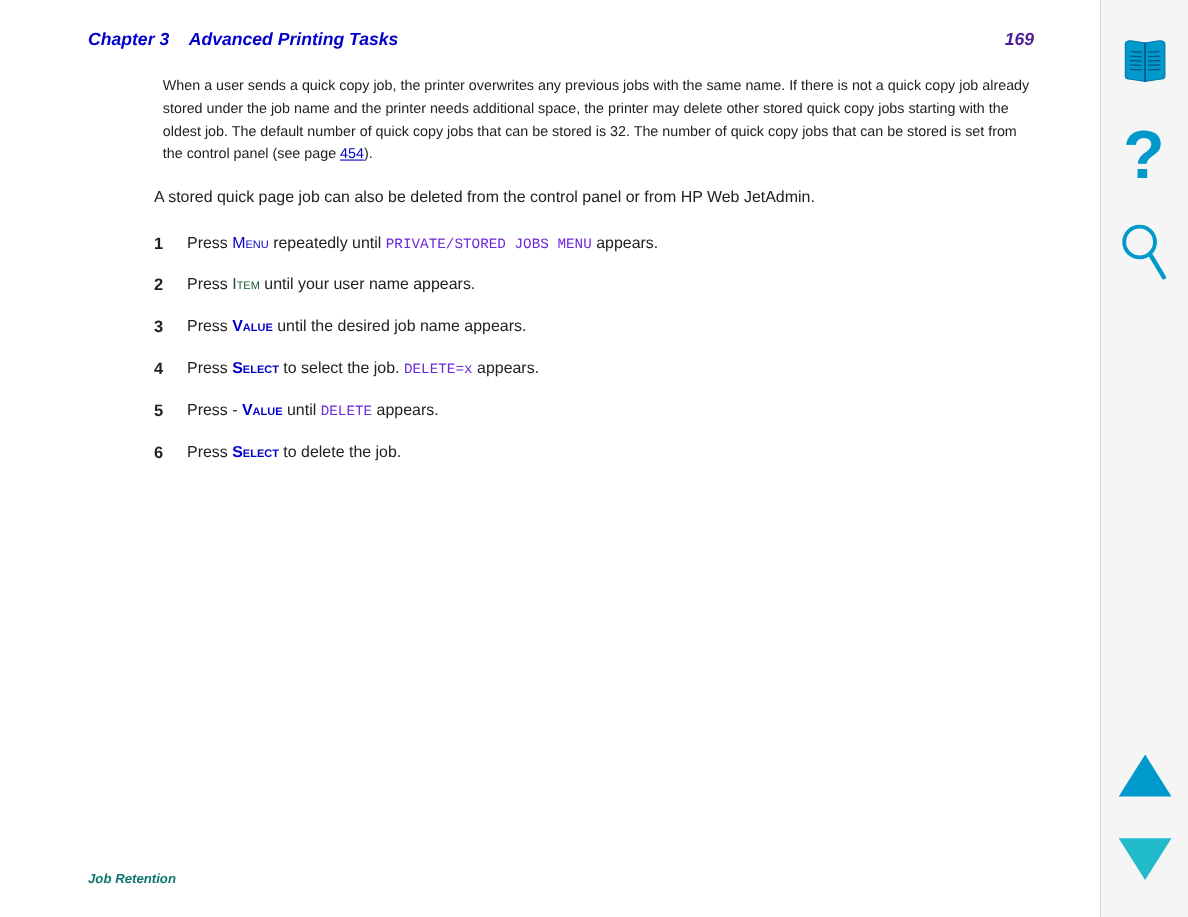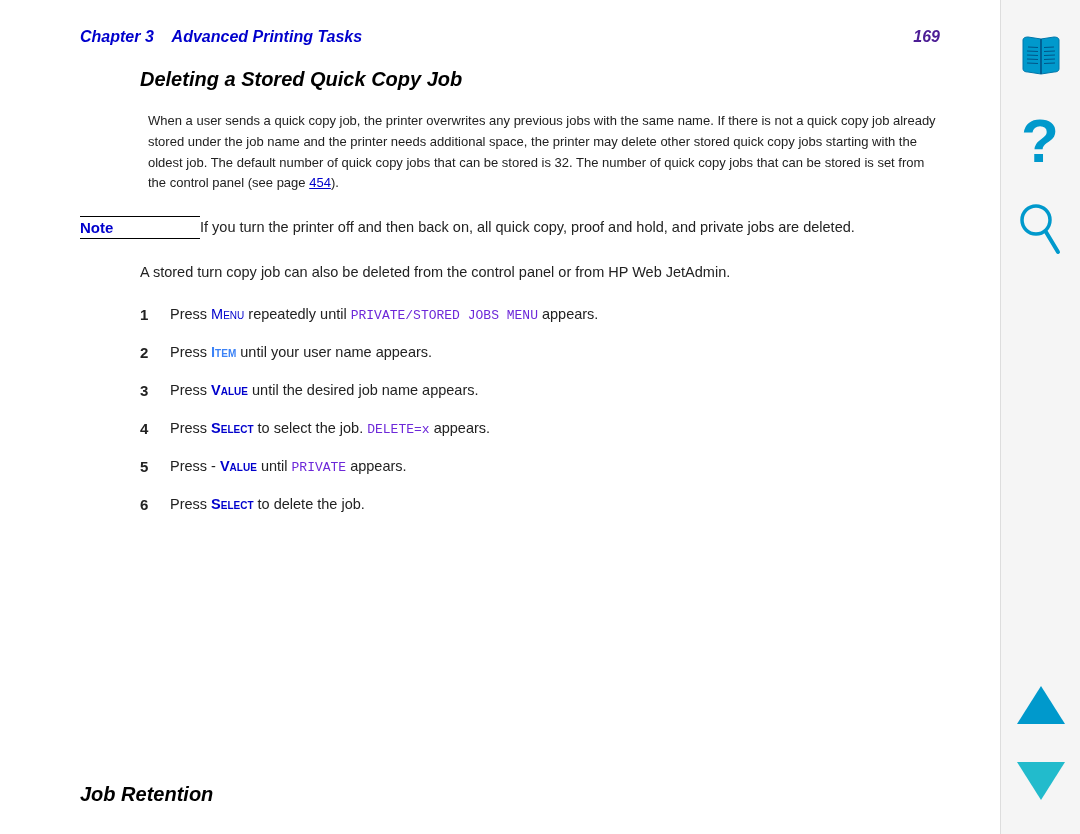--- a/index.html
+++ b/index.html
@@ -140,22 +140,22 @@
       font-size: 13px;
       color: #6d28d9;
     }
 
     .footer-label {
       position: absolute;
       bottom: 28px;
       left: 80px;
       font-style: italic;
       font-weight: bold;
-      color: #000000;
-      font-size: 20px;
+      color: #0f766e;
+      font-size: 12px;
     }
 
     
     .sidebar {
       width: 80px;
       background: #f5f5f5;
       display: flex;
       flex-direction: column;
       align-items: center;
       padding-top: 30px;
@@ -206,69 +206,62 @@
 <div class="page-container">
   <div class="main-content">
 
     <div class="header">
       <span class="header-left">
         <span>Chapter 3</span>&nbsp;&nbsp;&nbsp;&nbsp;<span>Advanced Printing Tasks</span>
       </span>
       <span class="header-right">169</span>
     </div>
 
-    <div class="page-title">Deleting a Stored Quick Copy Job</div>
 
     <div class="body-text">
       <span>When a user sends a quick copy job, the printer overwrites any previous jobs with the same name. If there is not a quick copy job already stored under the job name and the printer needs additional space, the printer may delete other stored quick copy jobs starting with the oldest job. The default number of quick copy jobs that can be stored is 32. The number of quick copy jobs that can be stored is set from the control panel (see page </span><a href="#">454</a><span>).</span>
     </div>
 
-    <div class="note-section">
-      <div class="note-label-col">
-        <span class="note-label">Note</span>
-      </div>
-      <div class="note-text">If you turn the printer off and then back on, all quick copy, proof and hold, and private jobs are deleted.</div>
-    </div>
-
-    <div class="stored-text">A stored turn copy job can also be deleted from the control panel or from HP Web JetAdmin.</div>
+
+    <div class="stored-text">A stored quick page job can also be deleted from the control panel or from HP Web JetAdmin.</div>
 
     <ol class="steps-list">
 
       <li class="step-item">
         <span class="step-number">1</span>
         <span class="step-text">
           Press <span class="small-caps" style="font-variant: small-caps; color: rgb(0, 0, 204); font-weight: normal;">Menu</span> repeatedly until <code>PRIVATE/STORED JOBS MENU</code> appears.
         </span>
       </li>
 
       <li class="step-item">
         <span class="step-number">2</span>
         <span class="step-text">
-          Press <span class="small-caps" style="font-variant: small-caps; color: #3b82f6; font-weight: bold;">Item</span> until your user name appears.
+          Press <span class="small-caps" style="font-variant: small-caps; color: #14532d; font-weight: normal;">Item</span> until your user name appears.
         </span>
       </li>
 
       <li class="step-item">
         <span class="step-number">3</span>
         <span class="step-text">
           Press <span class="small-caps" style="font-variant: small-caps; color: rgb(0, 0, 204); font-weight: bold;">Value</span> until the desired job name appears.
         </span>
       </li>
 
       <li class="step-item">
         <span class="step-number">4</span>
         <span class="step-text">
           Press <span class="small-caps" style="font-variant: small-caps; color: rgb(0, 0, 204); font-weight: bold;">Select</span> to select the job. <code>DELETE=x</code> appears.
         </span>
       </li>
 
       <li class="step-item">
         <span class="step-number">5</span>
         <span class="step-text">
-          Press - <span class="small-caps" style="font-variant: small-caps; color: rgb(0, 0, 204); font-weight: bold;">Value</span> until <code>PRIVATE</code> appears.
+          Press - <span class="small-caps" style="font-variant: small-caps; color: rgb(0, 0, 204); font-weight: bold;">Value</span> until <code>DELETE</code> appears.
         </span>
       </li>
 
       <li class="step-item">
         <span class="step-number">6</span>
         <span class="step-text">
           Press <span class="small-caps" style="font-variant: small-caps; color: rgb(0, 0, 204); font-weight: bold;">Select</span> to delete the job.
         </span>
       </li>
     </ol>

